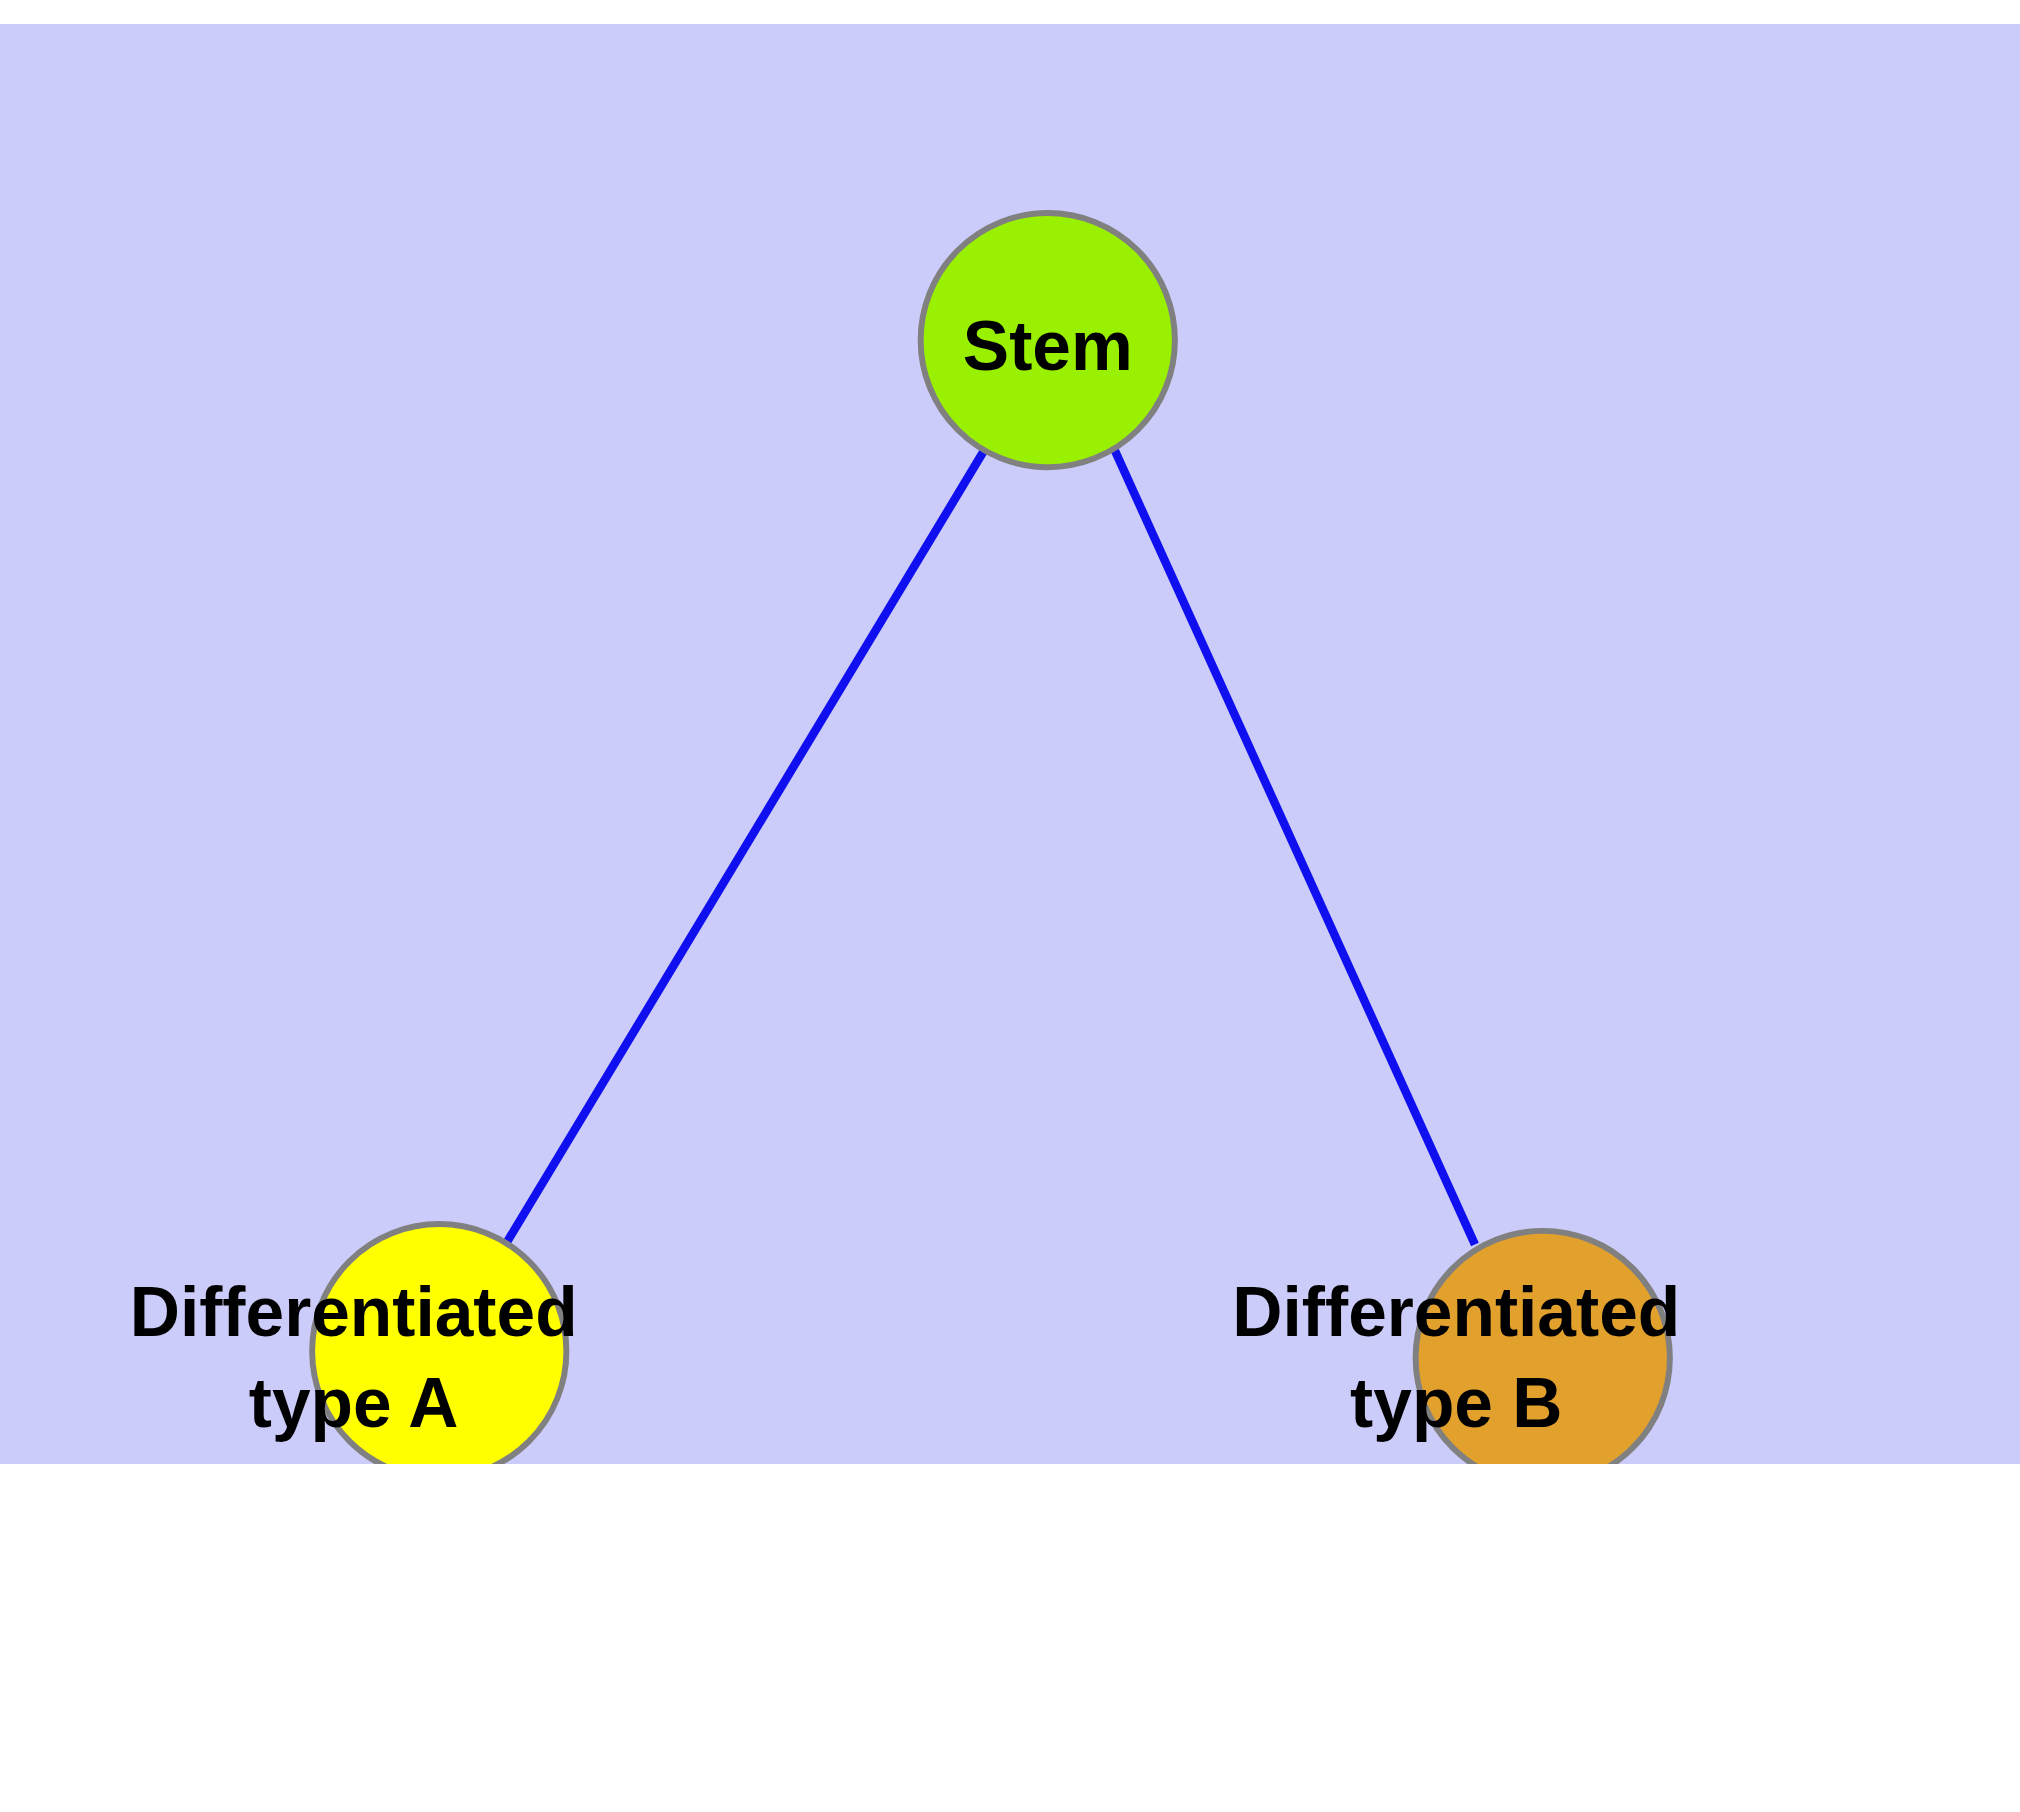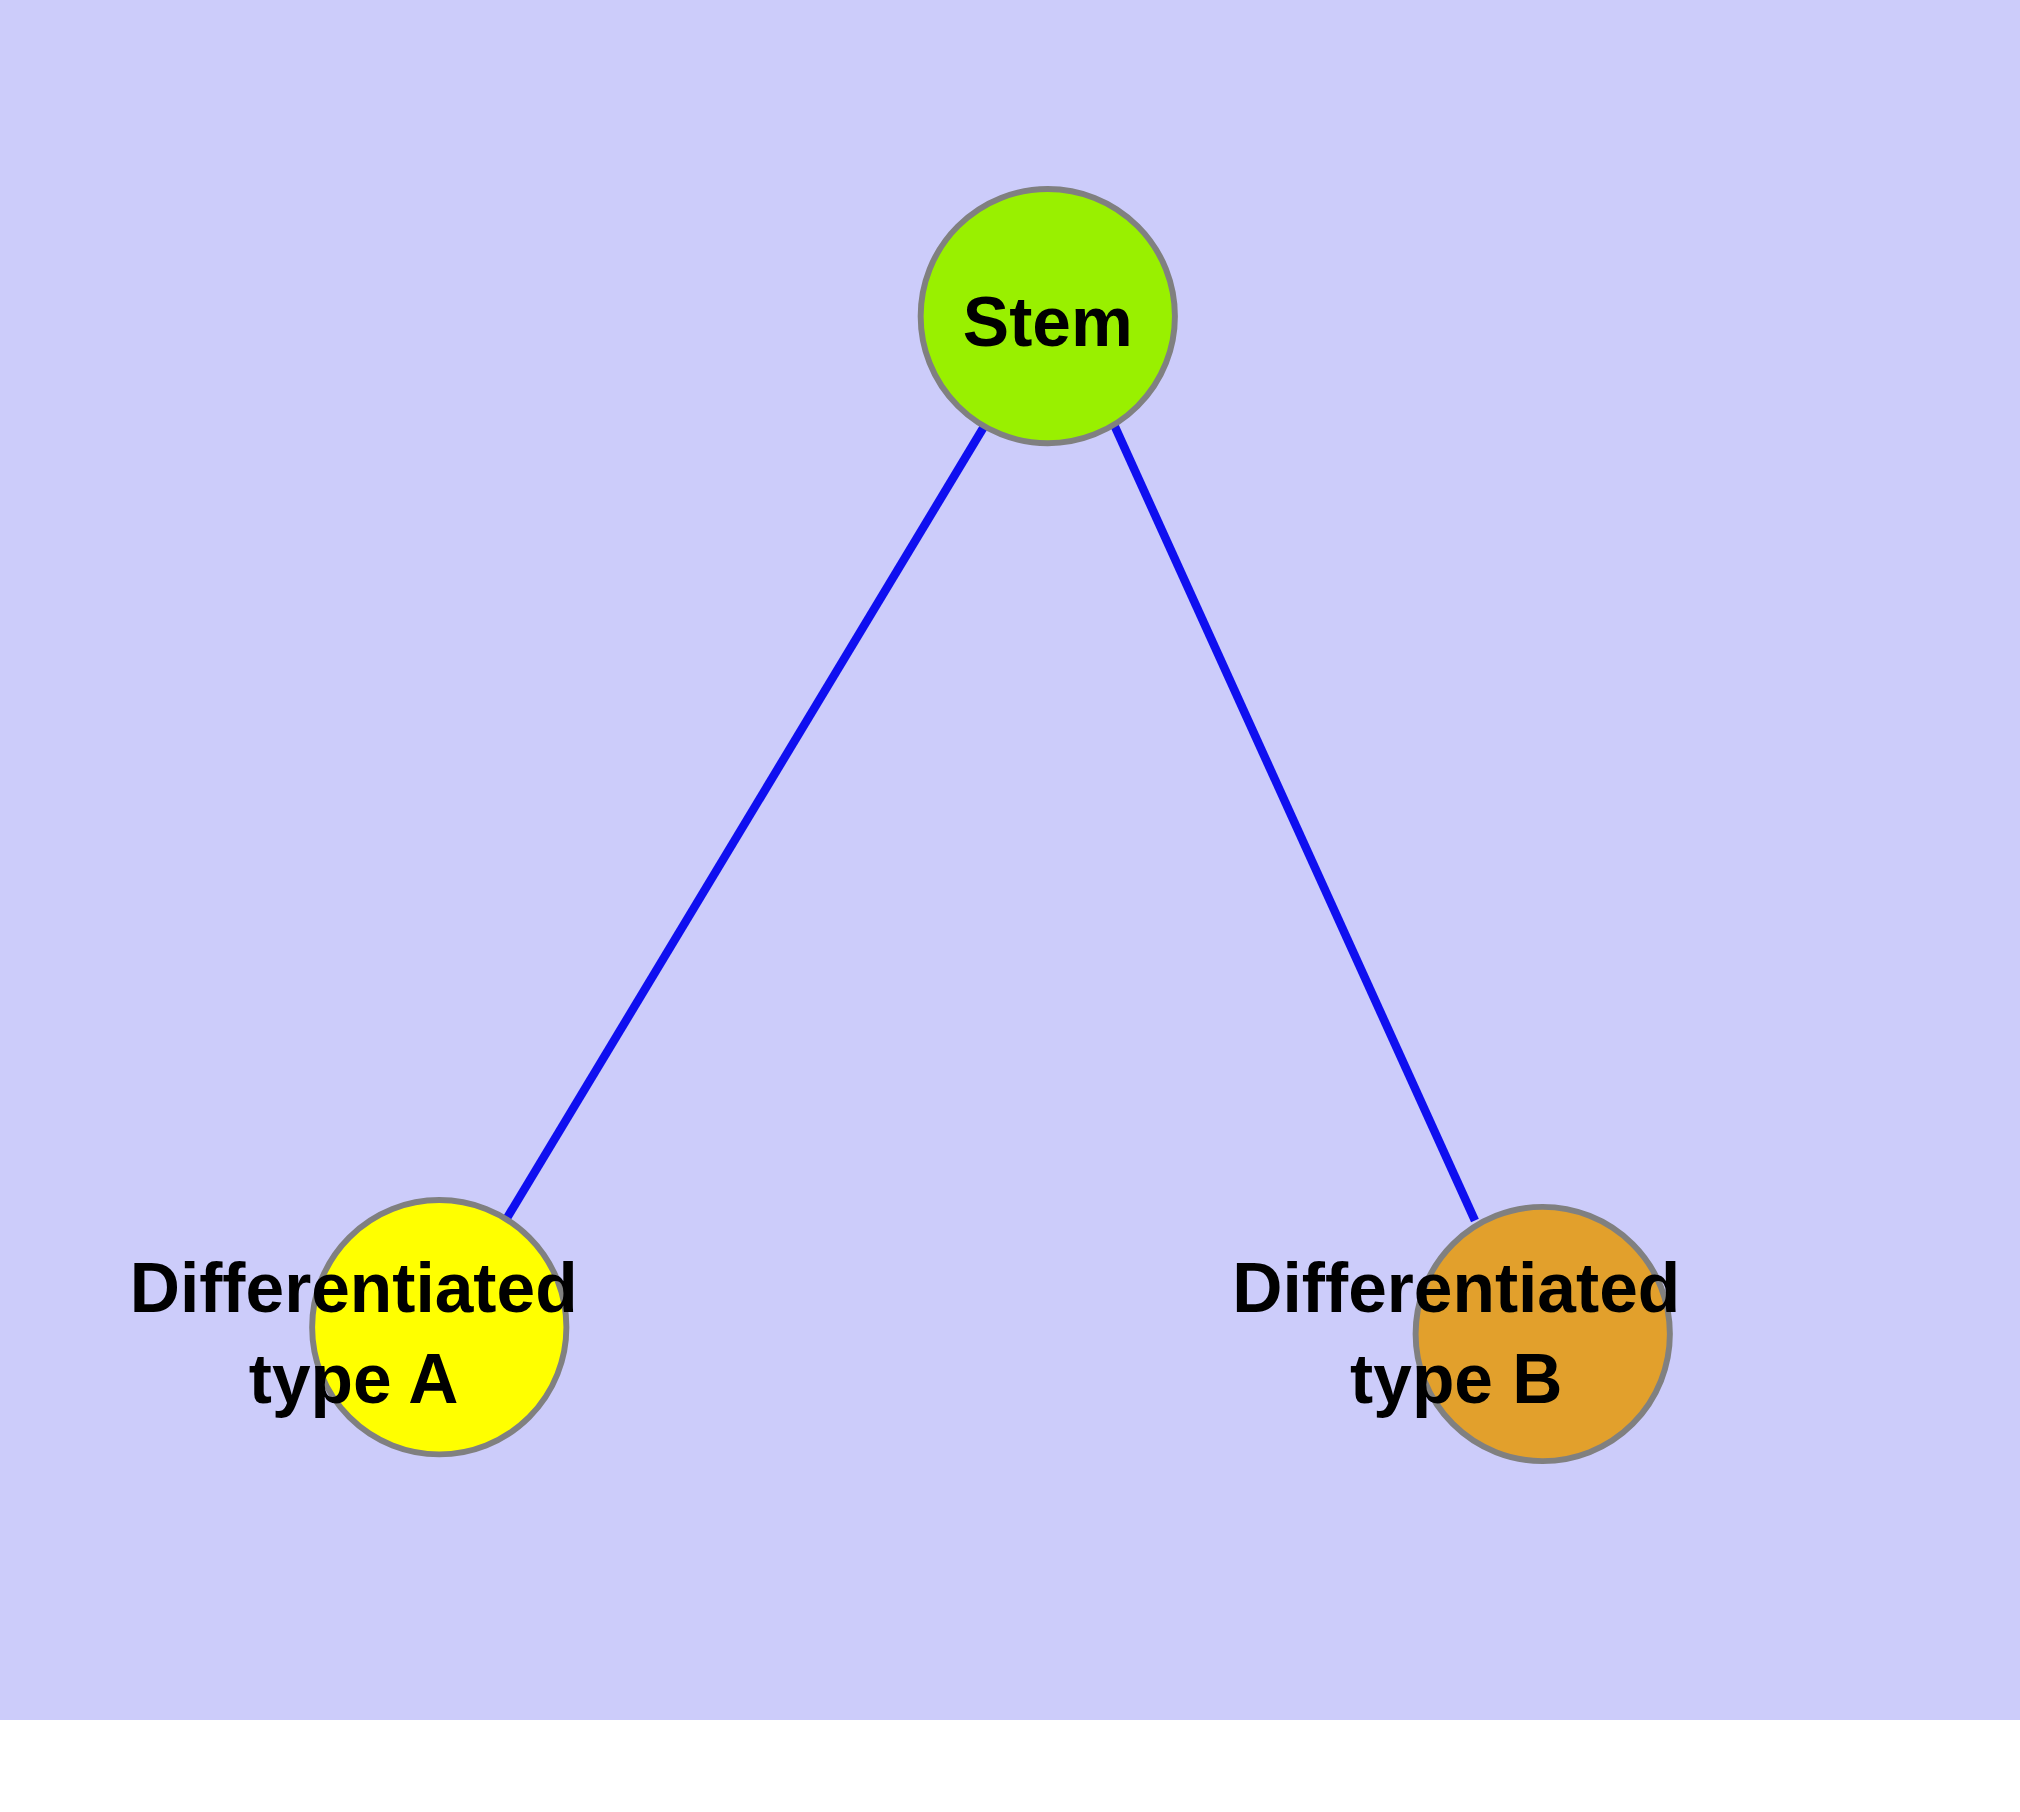--- a/index.html
+++ b/index.html
@@ -3,24 +3,25 @@
 <meta charset="utf-8">
 <style>
   html, body {
     margin: 0;
     padding: 0;
     background: #ffffff;
   }
   #canvas-root {
     position: relative;
     width: 2021px;
-    height: 1720px;
+    height: 1440px;
     overflow: hidden;
     background: #ccccfa;
     font-family: "Liberation Sans", sans-serif;
+    margin-top: 24px;
   }
   #graph-svg {
     position: absolute;
     top: 0;
     left: 0;
     width: 2021px;
     height: 1812px;
     display: block;
   }
   .node-circle {

